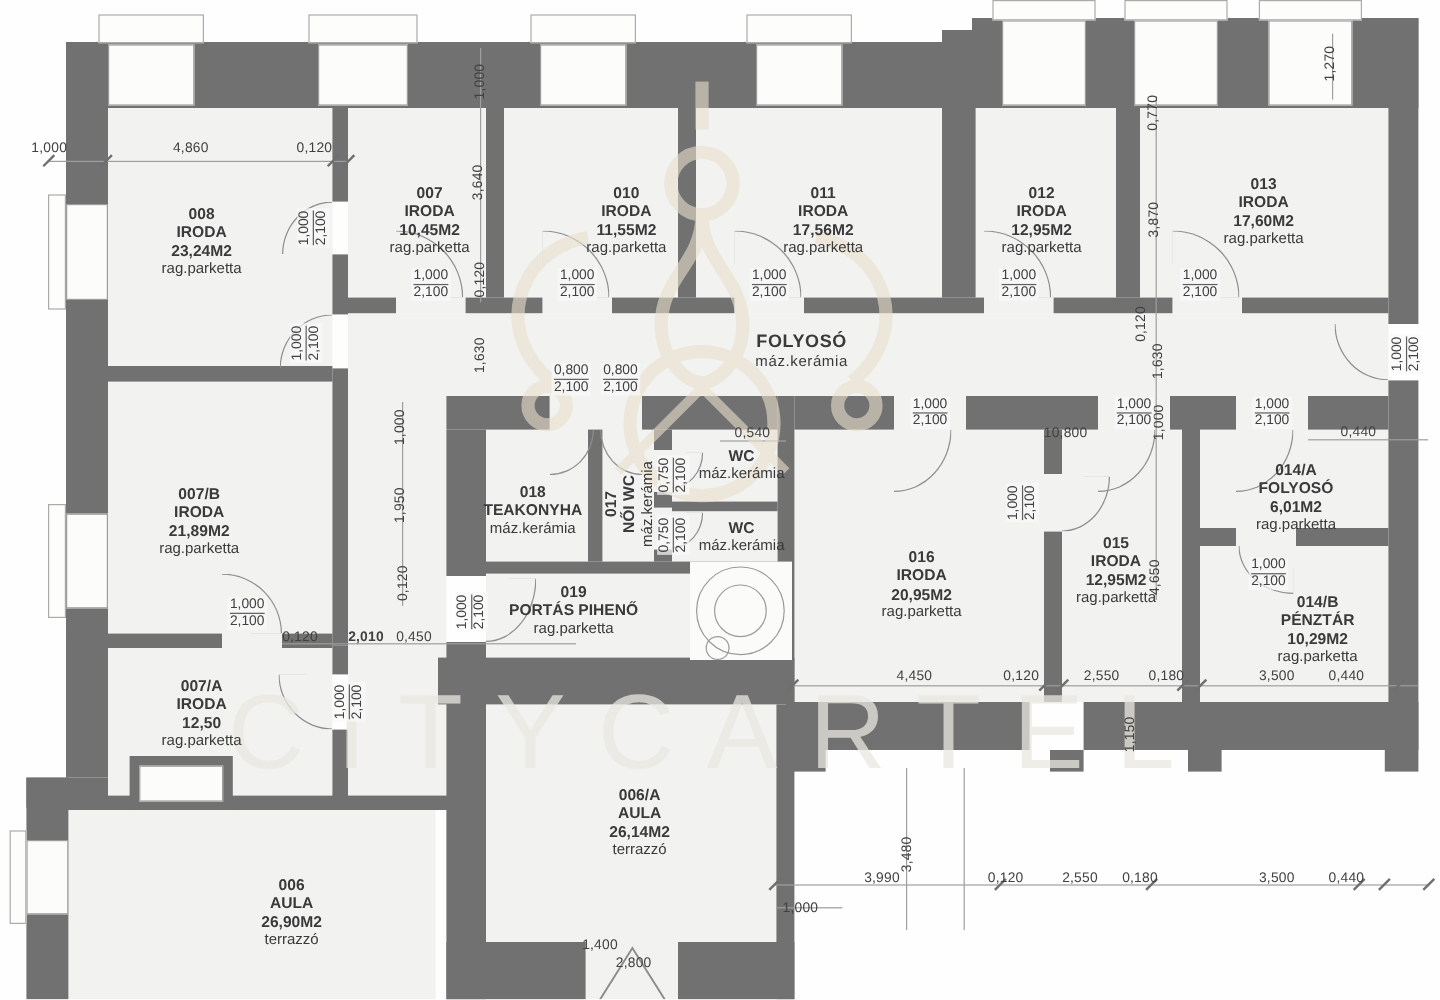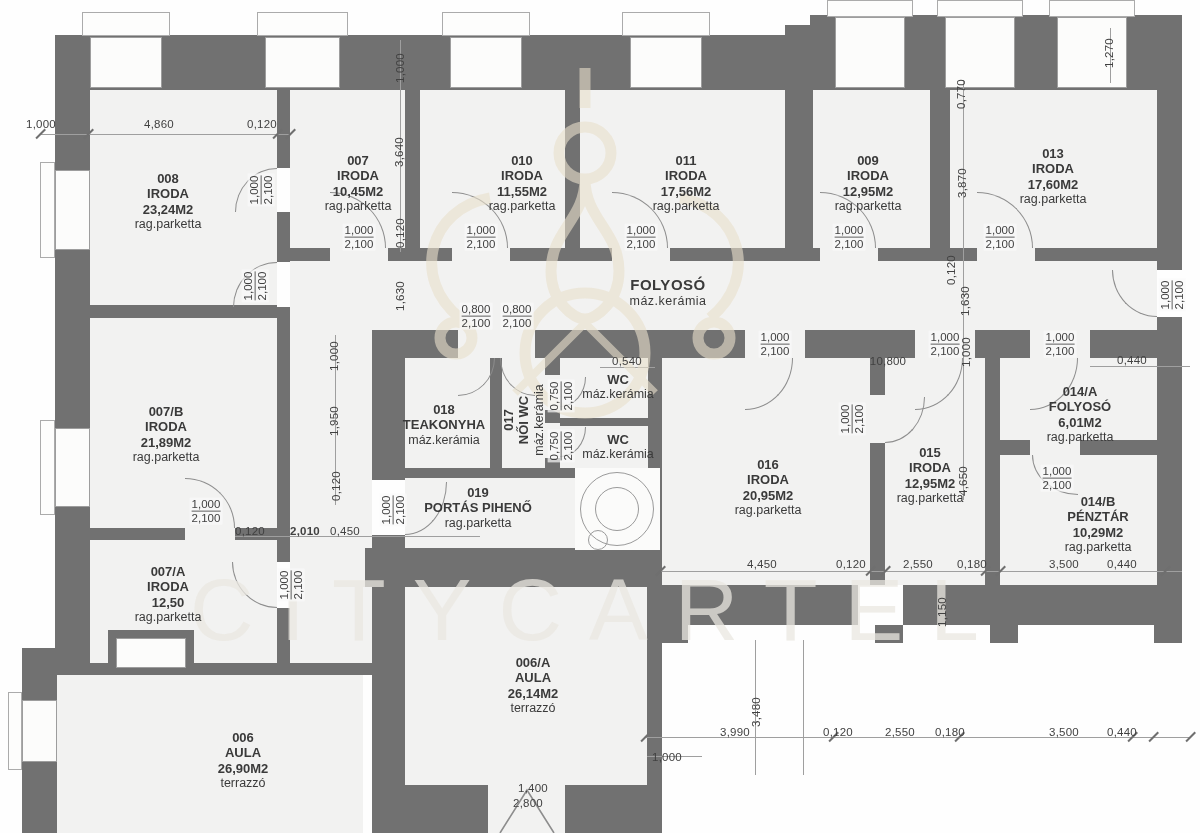--- a/index.html
+++ b/index.html
@@ -229,21 +229,21 @@
       <b>11,55M2</b>
       <span class="fl">rag.parketta</span>
     </div>
     <div class="rl" style="left: 686px; top: 183px;">
       <b>011</b>
       <b>IRODA</b>
       <b>17,56M2</b>
       <span class="fl">rag.parketta</span>
     </div>
     <div class="rl" style="left: 868px; top: 183px;">
-      <b>009</b>
+      <b>012</b>
       <b>IRODA</b>
       <b>12,95M2</b>
       <span class="fl">rag.parketta</span>
     </div>
     <div class="rl" style="left: 1053px; top: 176px;">
       <b>013</b>
       <b>IRODA</b>
       <b>17,60M2</b>
       <span class="fl">rag.parketta</span>
     </div>
@@ -353,21 +353,21 @@
     <span class="dim" style="left: 1064px; top: 564px;">3,500</span>
     <span class="dim" style="left: 1122px; top: 564px;">0,440</span>
     <span class="dim" style="left: 735px; top: 732px;">3,990</span>
     <span class="dim vert" style="left: 756px; top: 712px;">3,480</span>
     <span class="dim" style="left: 838px; top: 732px;">0,120</span>
     <span class="dim" style="left: 900px; top: 732px;">2,550</span>
     <span class="dim" style="left: 950px; top: 732px;">0,180</span>
     <span class="dim" style="left: 1064px; top: 732px;">3,500</span>
     <span class="dim" style="left: 1122px; top: 732px;">0,440</span>
     <span class="dim" style="left: 667px; top: 757px;">1,000</span>
-    <span class="dim" style="left: 533px; top: 788px;">1,400</span>
+    <span class="dim" style="left: 500px; top: 788px;">1,400</span>
     <span class="dim" style="left: 528px; top: 803px;">2,800</span>
     <div class="dfrac" style="left: 359px; top: 237px;">
       <span>1,000</span>
       <span>2,100</span>
     </div>
     <div class="dfrac" style="left: 481px; top: 237px;">
       <span>1,000</span>
       <span>2,100</span>
     </div>
     <div class="dfrac" style="left: 641px; top: 237px;">

